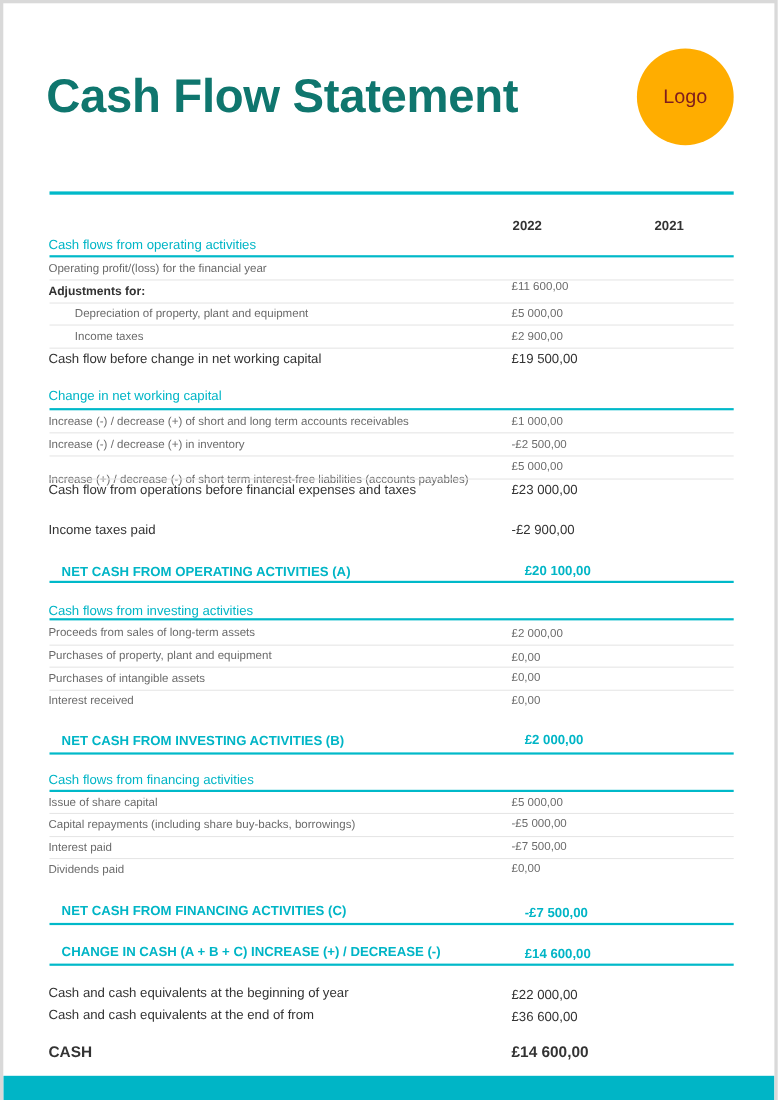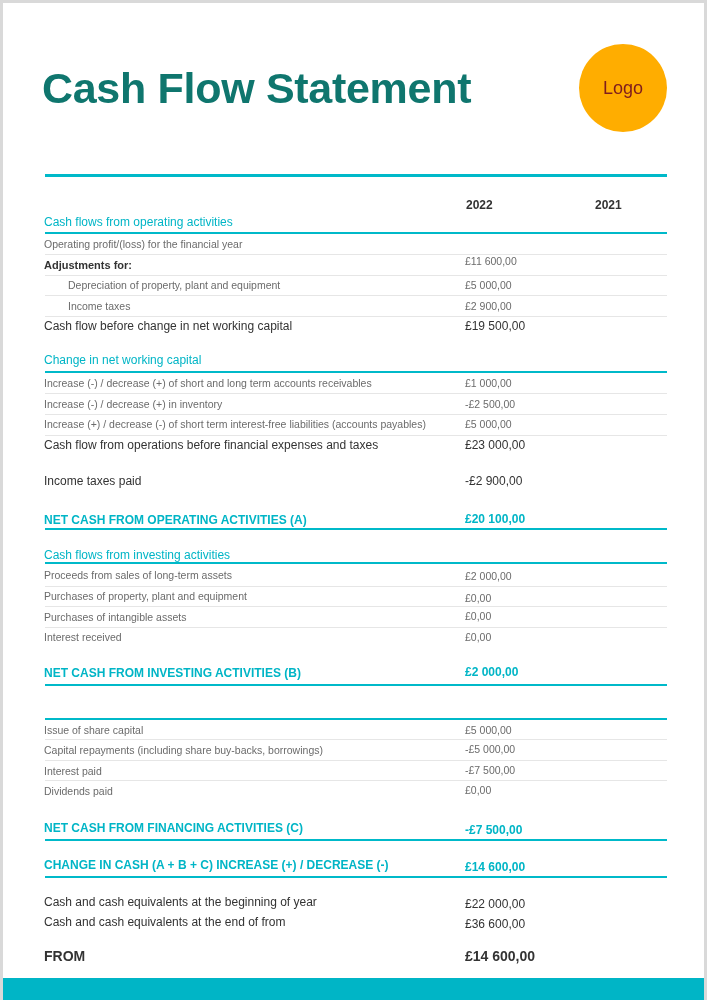--- a/index.html
+++ b/index.html
@@ -36,21 +36,21 @@
   .txt {
     position: absolute; white-space: nowrap;
   }
   .label { left: 41px; }
   .indent { left: 65px; }
   .val { left: 462px; }
   .sec { font-size: 12px; font-weight: normal; color: #00b5c6; }
   .item { font-size: 10.5px; color: #6b6b6b; }
   .sub { font-size: 11px; font-weight: bold; color: #333; }
   .boldrow { font-size: 12px; font-weight: normal; color: #333; }
-  .net { font-size: 12px; font-weight: bold; color: #00b5c6; }
+  .net { font-size: 12px; font-weight: bold; color: #00b5c6; margin-left: 12px; }
   .total { font-size: 14px; font-weight: bold; color: #333; }
   .footer {
     position: absolute; left: 0; top: 975px; width: 701px; height: 22px; background: #00b5c6;
   }
 </style>
 </head>
 <body>
 
 <div class="page">
   <div class="title">Cash Flow Statement</div>
@@ -87,21 +87,21 @@
   <div class="rule teal" style="top:368px"></div>
 
   <div class="txt label item" style="top:374px">Increase (-) / decrease (+) of short and long term accounts receivables</div>
   <div class="txt val item" style="top:374px">£1 000,00</div>
   <div class="rule light" style="top:390px"></div>
 
   <div class="txt label item" style="top:395px">Increase (-) / decrease (+) in inventory</div>
   <div class="txt val item" style="top:395px">-£2 500,00</div>
   <div class="rule light" style="top:411px"></div>
 
-  <div class="txt label item" style="top:415px">Increase (+) / decrease (-) of short term interest-free liabilities (accounts payables)</div>
+  <div class="txt label item" style="top:427px">Increase (+) / decrease (-) of short term interest-free liabilities (accounts payables)</div>
   <div class="txt val item" style="top:415px">£5 000,00</div>
   <div class="rule light" style="top:432px"></div>
 
   <div class="txt label boldrow" style="top:435px">Cash flow from operations before financial expenses and taxes</div>
   <div class="txt val boldrow" style="top:435px">£23 000,00</div>
 
   <div class="txt label boldrow" style="top:471px">Income taxes paid</div>
   <div class="txt val boldrow" style="top:471px">-£2 900,00</div>
 
   <div class="txt label net" style="top:510px">NET CASH FROM OPERATING ACTIVITIES (A)</div>
@@ -123,20 +123,21 @@
   <div class="txt val item" style="top:607px">£0,00</div>
   <div class="rule light" style="top:624px"></div>
 
   <div class="txt label item" style="top:628px">Interest received</div>
   <div class="txt val item" style="top:628px">£0,00</div>
 
   <div class="txt label net" style="top:663px">NET CASH FROM INVESTING ACTIVITIES (B)</div>
   <div class="txt val net" style="top:662px">£2 000,00</div>
   <div class="rule teal" style="top:681px"></div>
 
+  <div class="txt label sec" style="top:699px">Cash flows from financing activities</div>
   <div class="rule teal" style="top:715px"></div>
 
   <div class="txt label item" style="top:721px">Issue of share capital</div>
   <div class="txt val item" style="top:721px">£5 000,00</div>
   <div class="rule light" style="top:736px"></div>
 
   <div class="txt label item" style="top:741px">Capital repayments (including share buy-backs, borrowings)</div>
   <div class="txt val item" style="top:740px">-£5 000,00</div>
   <div class="rule light" style="top:757px"></div>
 
@@ -154,17 +155,17 @@
   <div class="txt label net" style="top:855px">CHANGE IN CASH (A + B + C) INCREASE (+) / DECREASE (-)</div>
   <div class="txt val net" style="top:857px">£14 600,00</div>
   <div class="rule teal" style="top:873px"></div>
 
   <div class="txt label boldrow" style="top:892px">Cash and cash equivalents at the beginning of year</div>
   <div class="txt val boldrow" style="top:894px">£22 000,00</div>
 
   <div class="txt label boldrow" style="top:912px">Cash and cash equivalents at the end of from</div>
   <div class="txt val boldrow" style="top:914px">£36 600,00</div>
 
-  <div class="txt label total" style="top:945px">FROM</div>
+  <div class="txt label total" style="top:945px">CASH</div>
   <div class="txt val total" style="top:945px">£14 600,00</div>
 
   <div class="footer"></div>
 </div>
 
 </body></html>

